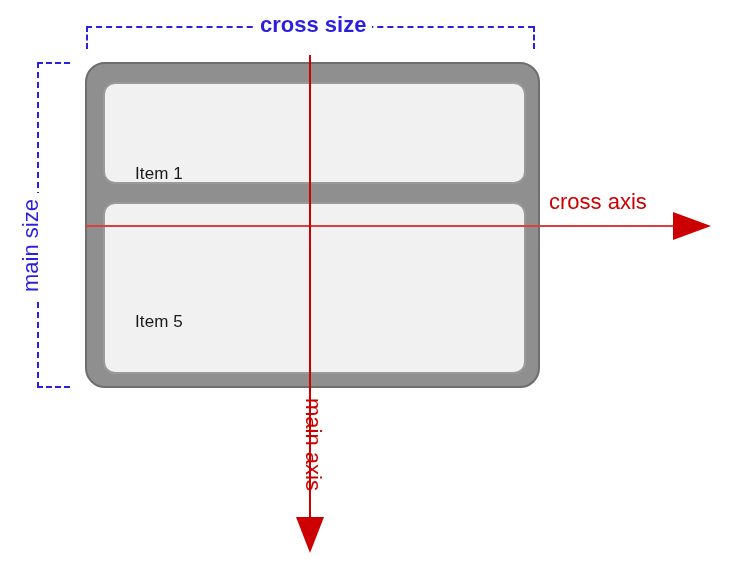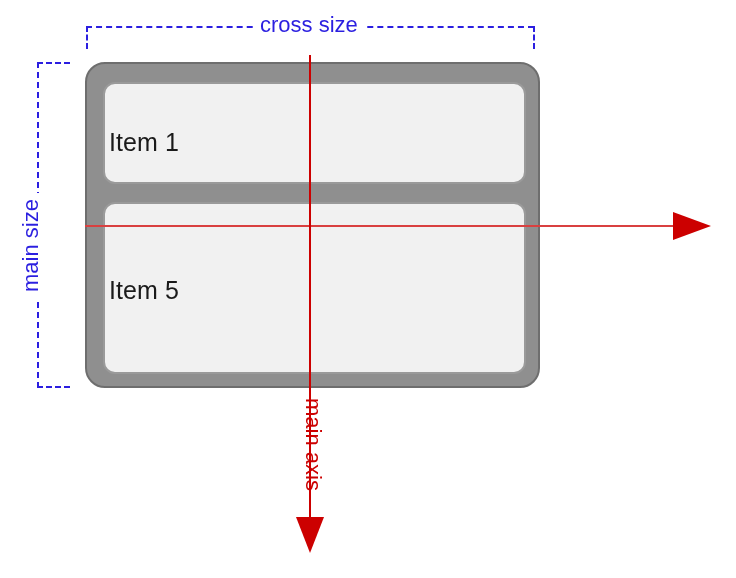--- a/index.html
+++ b/index.html
@@ -42,25 +42,26 @@
   .flex-item.item-1 {
     top: 18px;
     height: 102px;
   }
   .flex-item.item-2 {
     top: 138px;
     height: 172px;
   }
   .item-label {
     position: absolute;
-    left: 4px;
-    font-size: 25px;
+    left: 30px;
+    font-size: 17px;
     color: #1a1a1a;
     letter-spacing: 0.1px;
     white-space: nowrap;
+    margin-top: 36px;
   }
   .item-1 .item-label { top: 44px; }
   .item-2 .item-label { top: 72px; }
 
   
   .axis-line-h {
     position: absolute;
     left: 85px;
     top: 225px;
     width: 600px;
@@ -167,20 +168,21 @@
     position: absolute;
     color: #2b1fe0;
     font-size: 22px;
     white-space: nowrap;
   }
   .dim-label.cross-size {
     left: 254px;
     top: 12px;
     background: #ffffff;
     padding: 0 6px;
+    font-weight: bold;
   }
   .dim-label.main-size {
     left: 18px;
     top: 298px;
     transform-origin: left top;
     transform: rotate(-90deg);
     background: #ffffff;
     padding: 0 6px;
   }
 </style>
@@ -205,15 +207,16 @@
     </div>
     <div class="flex-item item-2">
       <span class="item-label">Item 5</span>
     </div>
   </div>
 
   <div class="axis-line-h"></div>
   <div class="axis-line-v"></div>
   <div class="arrow-right"></div>
   <div class="arrow-down"></div>
+  <div class="axis-label cross-axis">cross axis</div>
   <div class="axis-label main-axis">main axis</div>
 
 </div>
 
 </body></html>

